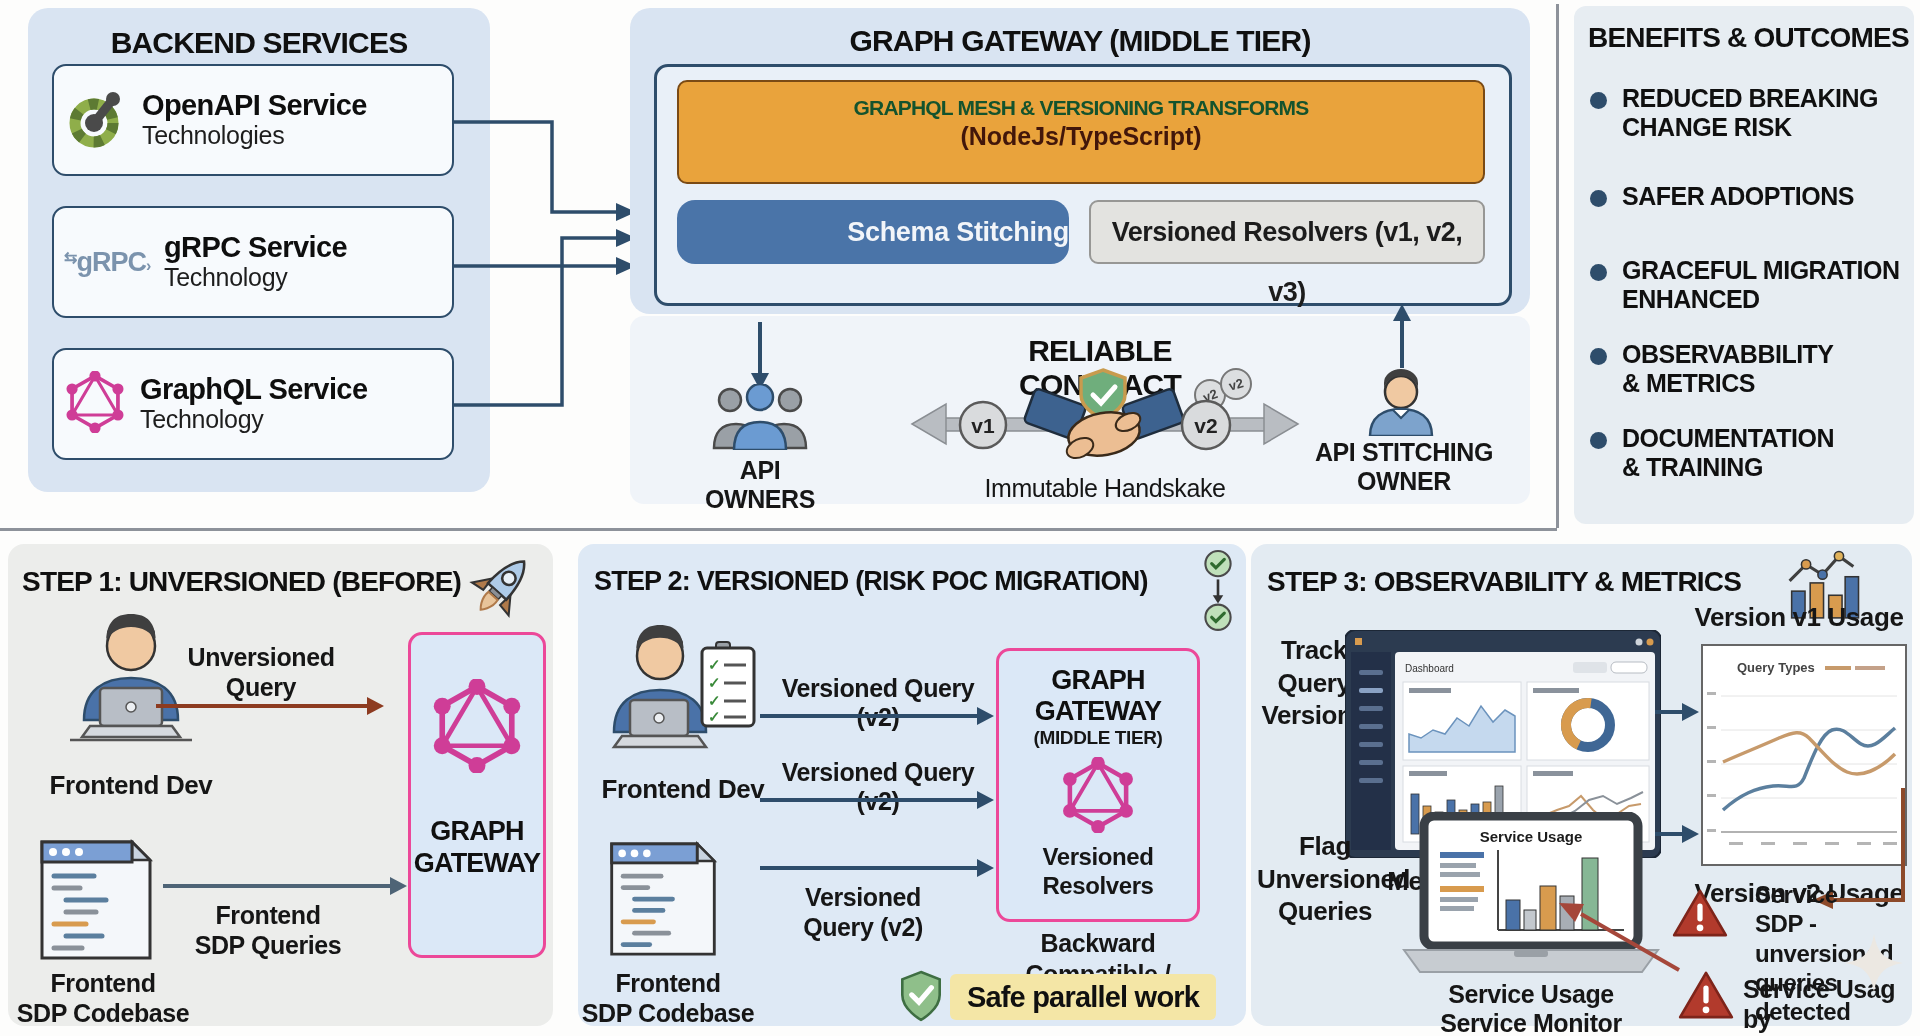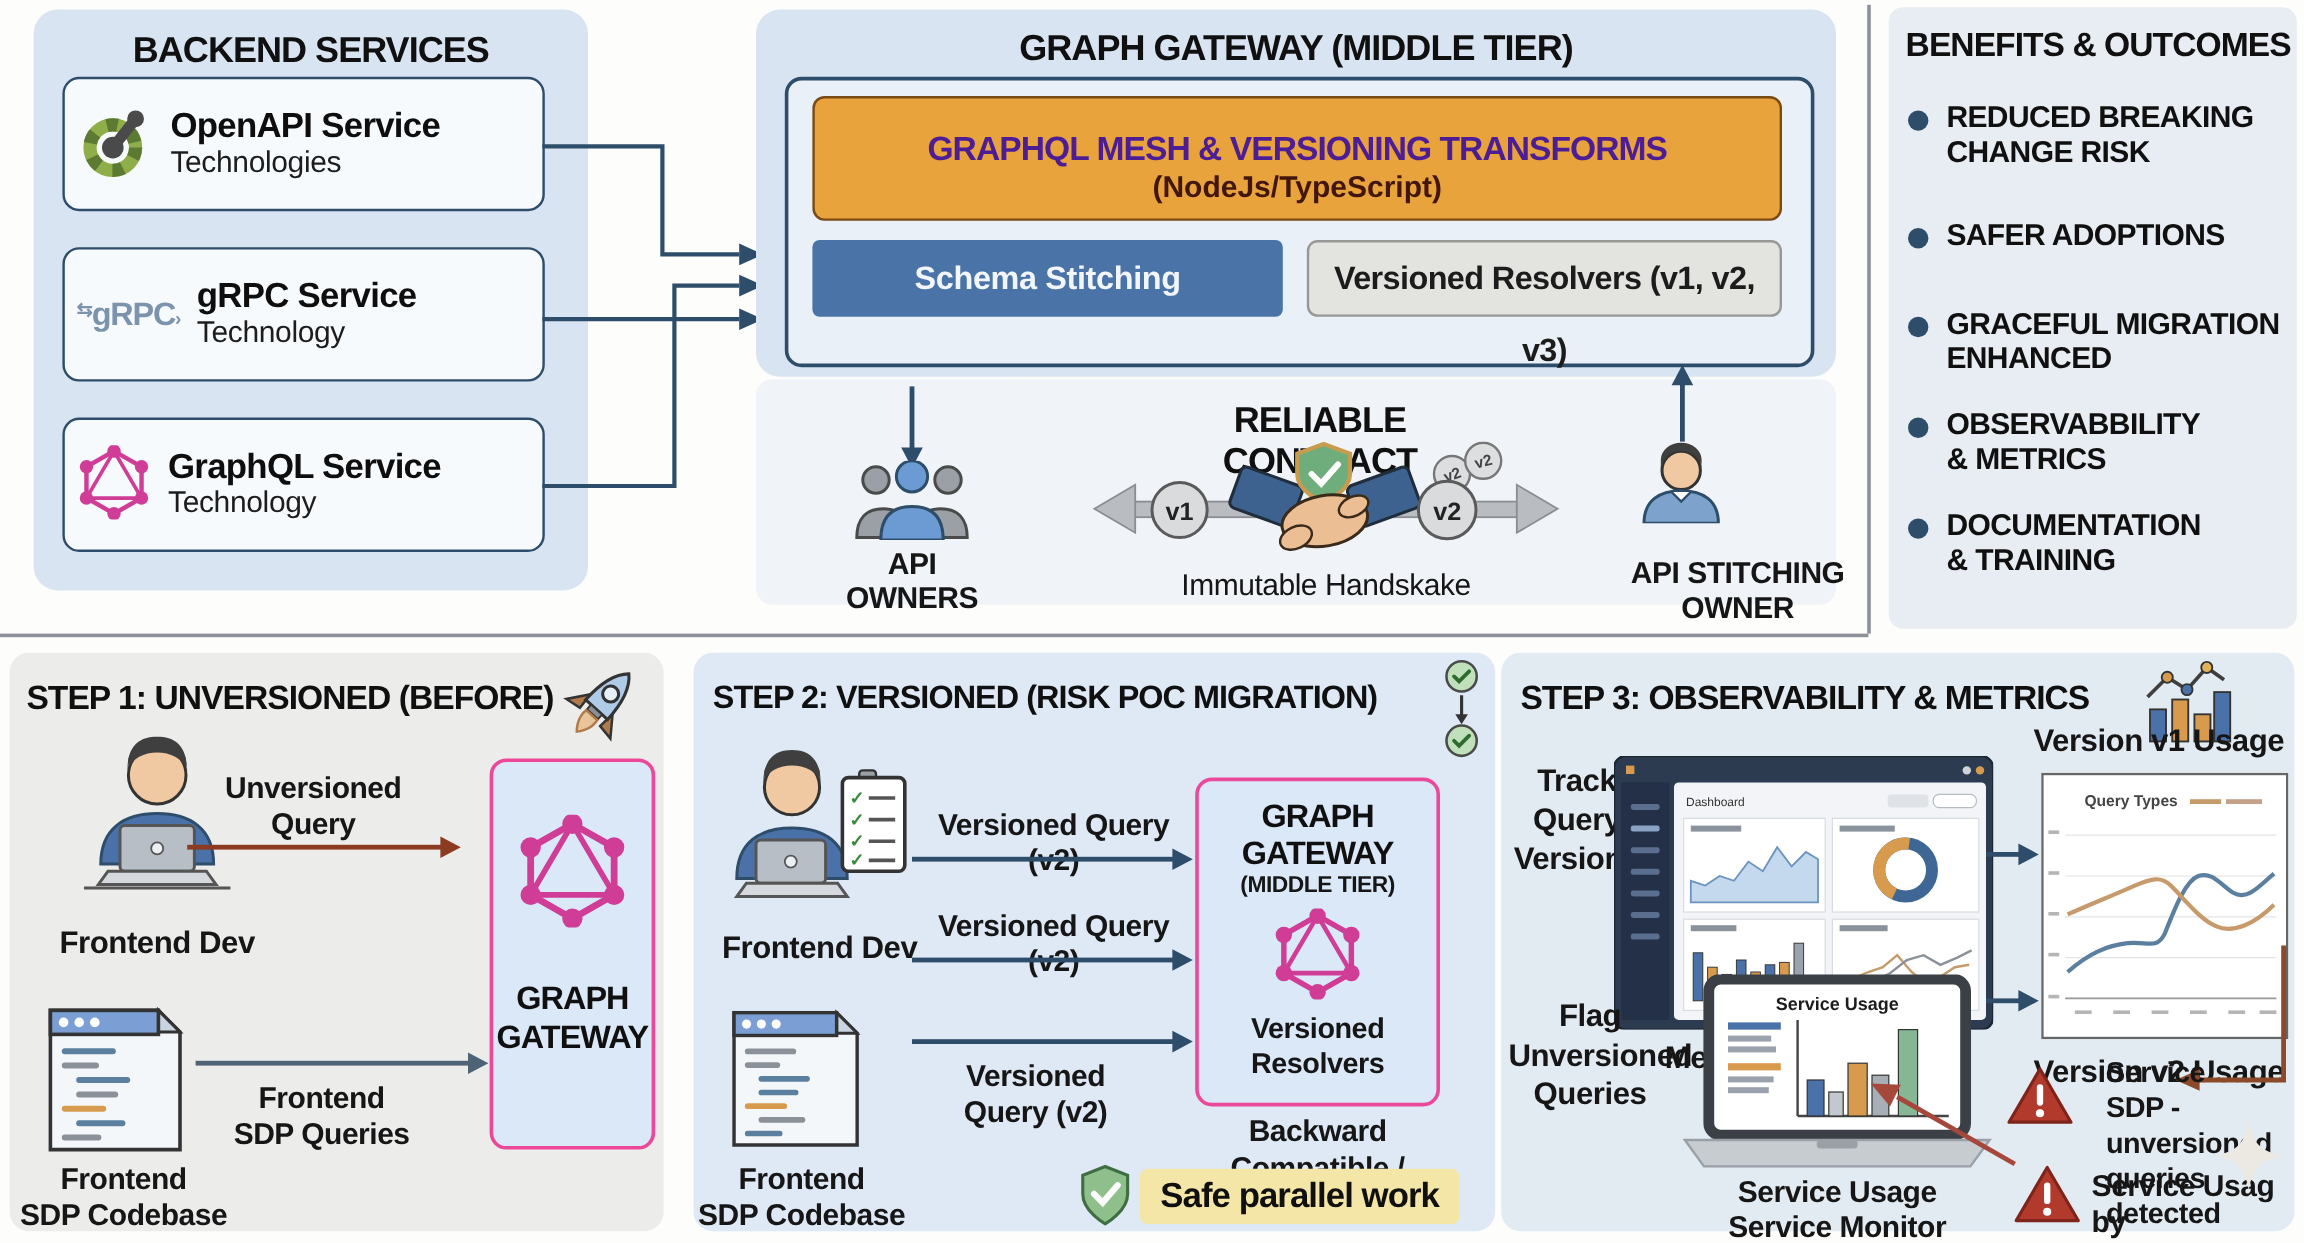--- a/index.html
+++ b/index.html
@@ -92,24 +92,24 @@
       <polygon points="176,143 196,152 176,161"></polygon>
       <polygon points="176,197 196,206 176,215"></polygon>
       <polygon points="176,169 196,178 176,187"></polygon>
     </g>
   </svg>
 
   <div class="panel" style="left:630px;top:8px;width:900px;height:306px;background:#d9e4f2;">
     <div class="ttl ctr abs" style="left:0;top:16px;width:100%;font-size:30px;">GRAPH GATEWAY (MIDDLE TIER)</div>
     <div class="abs" style="left:24px;top:56px;width:852px;height:236px;background:#e9f0f8;border:3px solid #2e4d6b;border-radius:14px;">
       <div class="abs ctr" style="left:20px;top:13px;width:808px;height:104px;background:#e9a33c;border:2.5px solid #7a4a14;border-radius:10px;box-sizing:border-box;">
-        <div class="ttl" style="margin-top:26px;font-size:28px;color:#4c1d95;">GRAPHQL MESH &amp; VERSIONING TRANSFORMS</div>
+        <div class="ttl" style="margin-top:14px;font-size:21px;color:#14532d;">GRAPHQL MESH &amp; VERSIONING TRANSFORMS</div>
         <div style="font-size:25px;color:#42160a;font-weight:bold;margin-top:2px;">(NodeJs/TypeScript)</div>
       </div>
-      <div class="abs ctr" style="left:20px;top:133px;width:392px;height:64px;background:#4a74a8;border-radius:6px;">
+      <div class="abs ctr" style="left:20px;top:133px;width:392px;height:64px;background:#4a74a8;border-radius:18px;text-align:right;">
         <span style="font-size:27px;color:#f2f5f9;font-weight:bold;line-height:64px;letter-spacing:-0.3px;">Schema Stitching</span>
       </div>
       <div class="abs ctr" style="left:432px;top:133px;width:396px;height:64px;background:#e3e3e0;border:2px solid #979795;border-radius:9px;box-sizing:border-box;">
         <span style="font-size:27px;color:#1c1c1c;font-weight:bold;line-height:60px;letter-spacing:-0.5px;">Versioned Resolvers (v1, v2, v3)</span>
       </div>
     </div>
   </div>
 
   <div class="panel" style="left:630px;top:316px;width:900px;height:188px;background:#f0f4f9;border-radius:14px;">
     <div class="varrow down" style="left:128px;top:6px;height:52px;"></div>
@@ -155,21 +155,21 @@
     <div class="varrow up" style="left:770px;top:4px;height:48px;"></div>
     <span class="abs" style="left:728px;top:52px;">
       <svg width="86" height="68" viewBox="0 0 86 68">
         <path d="M26,24 a17,17 0 0 1 34,0 c0,-16 -6,-21 -17,-21 s-17,5 -17,21 z" fill="#3f3f3f"></path>
         <circle cx="43" cy="24" r="16" fill="#f0c9a2" stroke="#333" stroke-width="2.5"></circle>
         <path d="M26,21 a17,13 0 0 1 34,0 l0,-6 a17,14 0 0 0 -34,0 z" fill="#3f3f3f"></path>
         <path d="M12,68 c0,-19 13,-27 31,-27 s31,8 31,27 z" fill="#7da3cc" stroke="#2e4d6b" stroke-width="2.5"></path>
         <path d="M35,42 l8,8 l8,-8" fill="#fff" stroke="#2e4d6b" stroke-width="2"></path>
       </svg>
     </span>
-    <div class="cap ctr abs" style="left:728px;top:122px;width:180px;font-size:25px;line-height:1.15;margin-top:26px;">
+    <div class="cap ctr abs" style="left:684px;top:122px;width:180px;font-size:25px;line-height:1.15;">
       <span class="line">API STITCHING</span>
       <span class="line">OWNER</span>
     </div>
   </div>
 
   <div class="divider" style="left:1556px;top:4px;width:3px;height:524px;"></div>
   <div class="divider" style="left:0;top:528px;width:1557px;height:3px;"></div>
 
   <div class="panel" style="left:1574px;top:6px;width:340px;height:518px;background:#e7edf2;border-radius:12px;">
     <div class="ttl abs" style="left:14px;top:16px;font-size:28px;">BENEFITS &amp; OUTCOMES</div>

